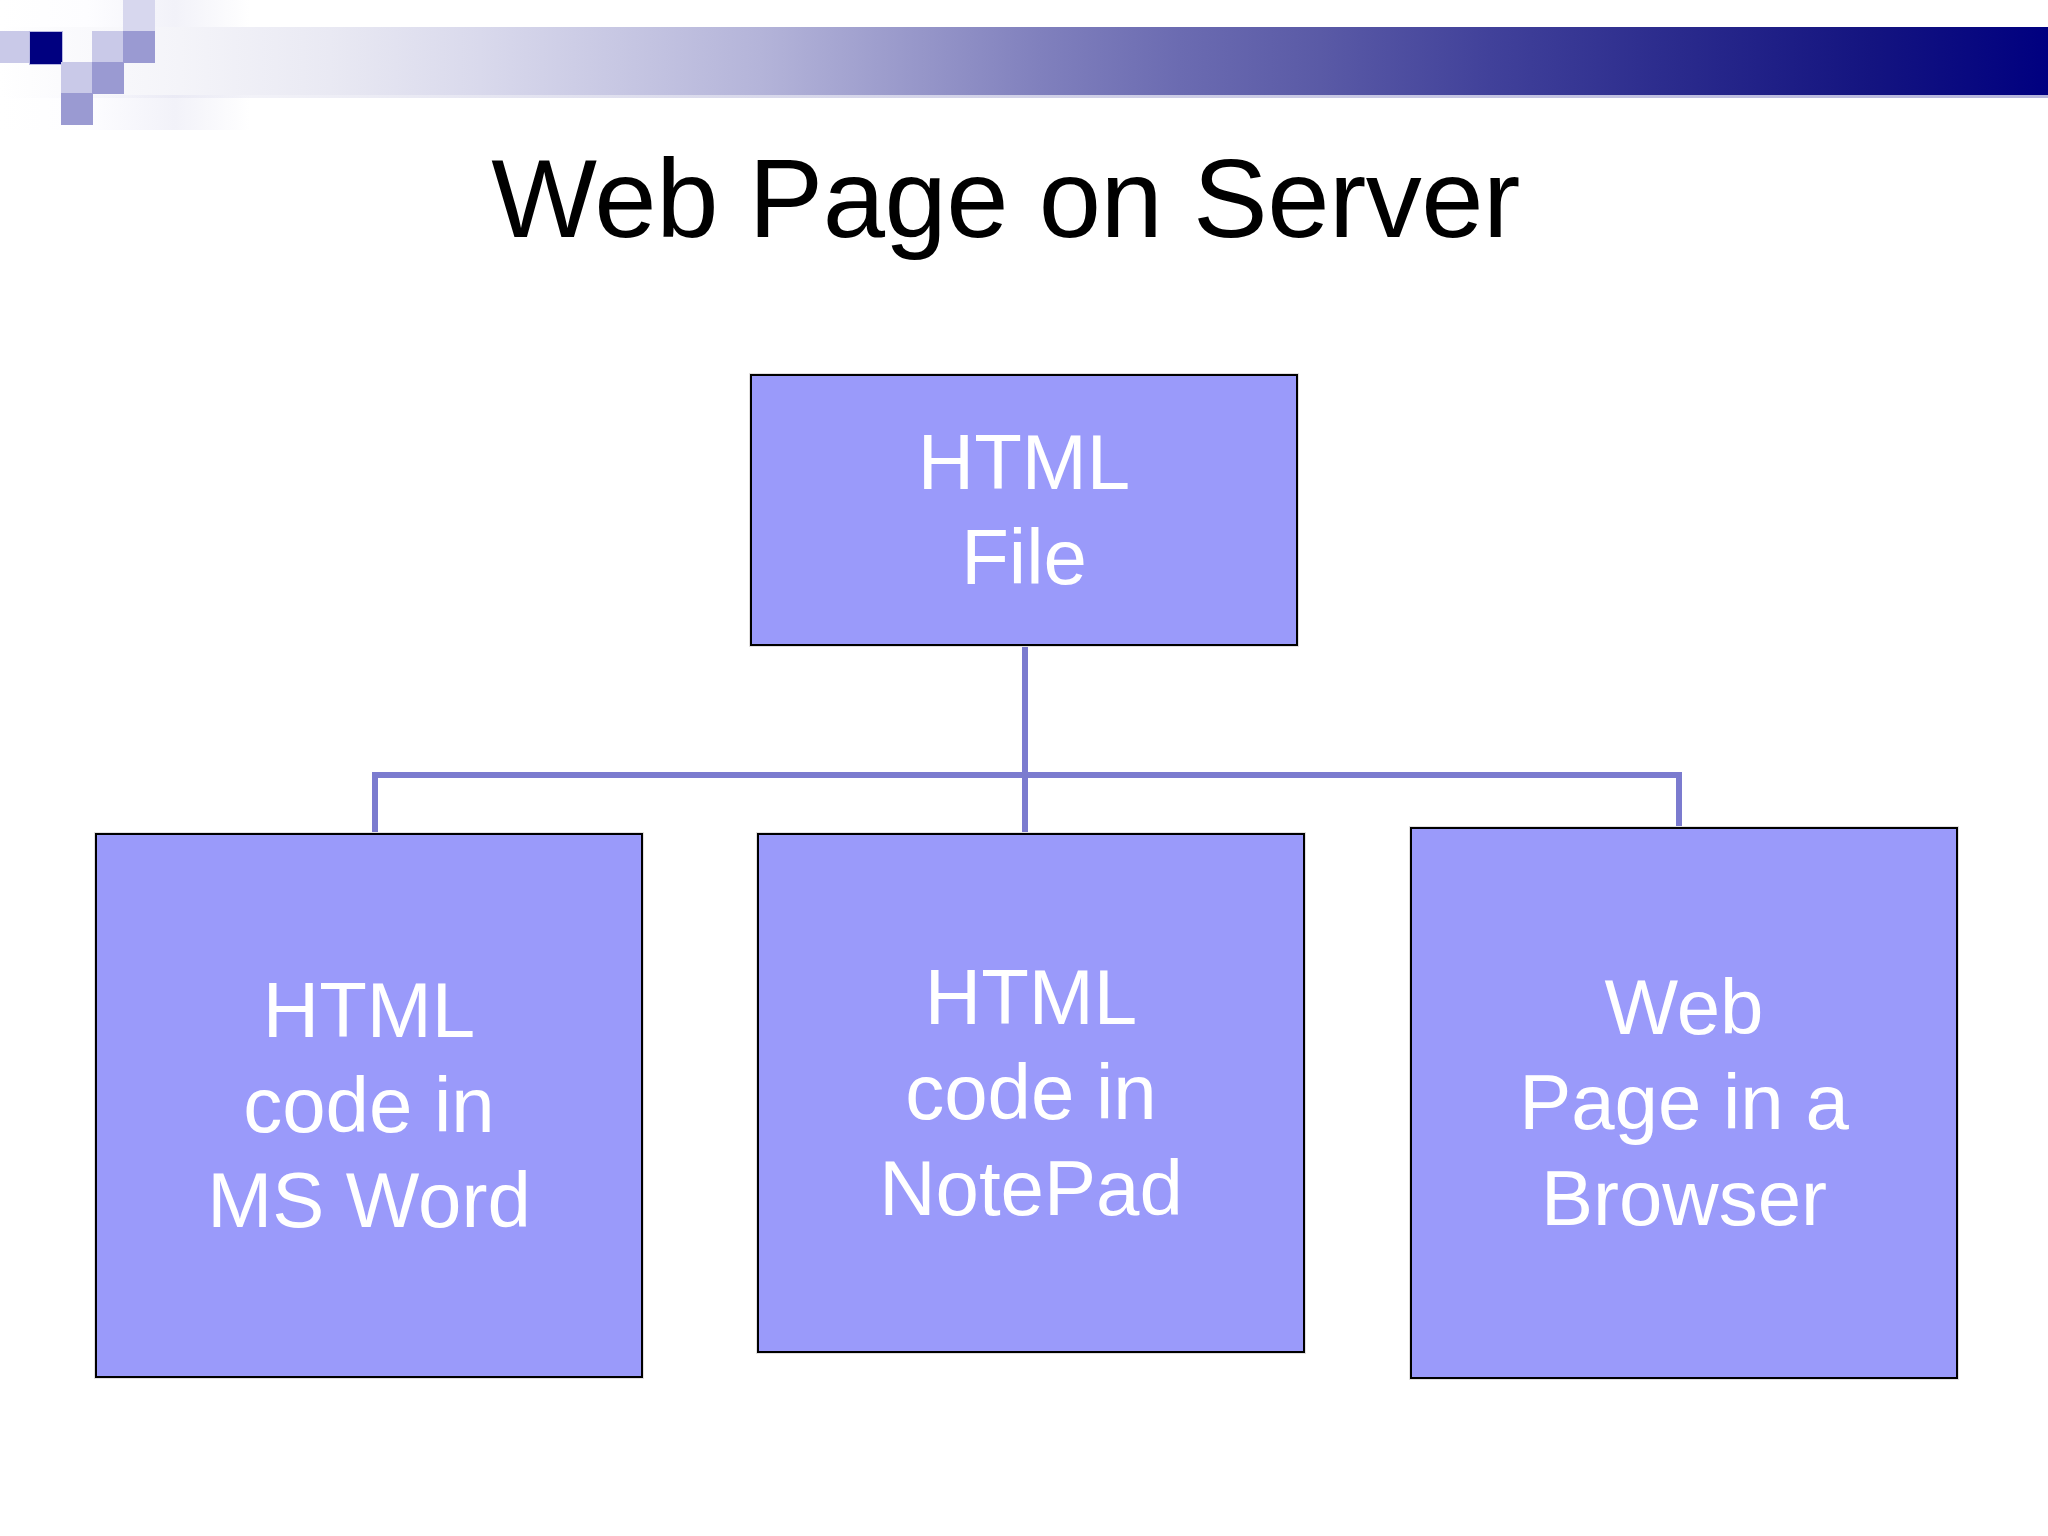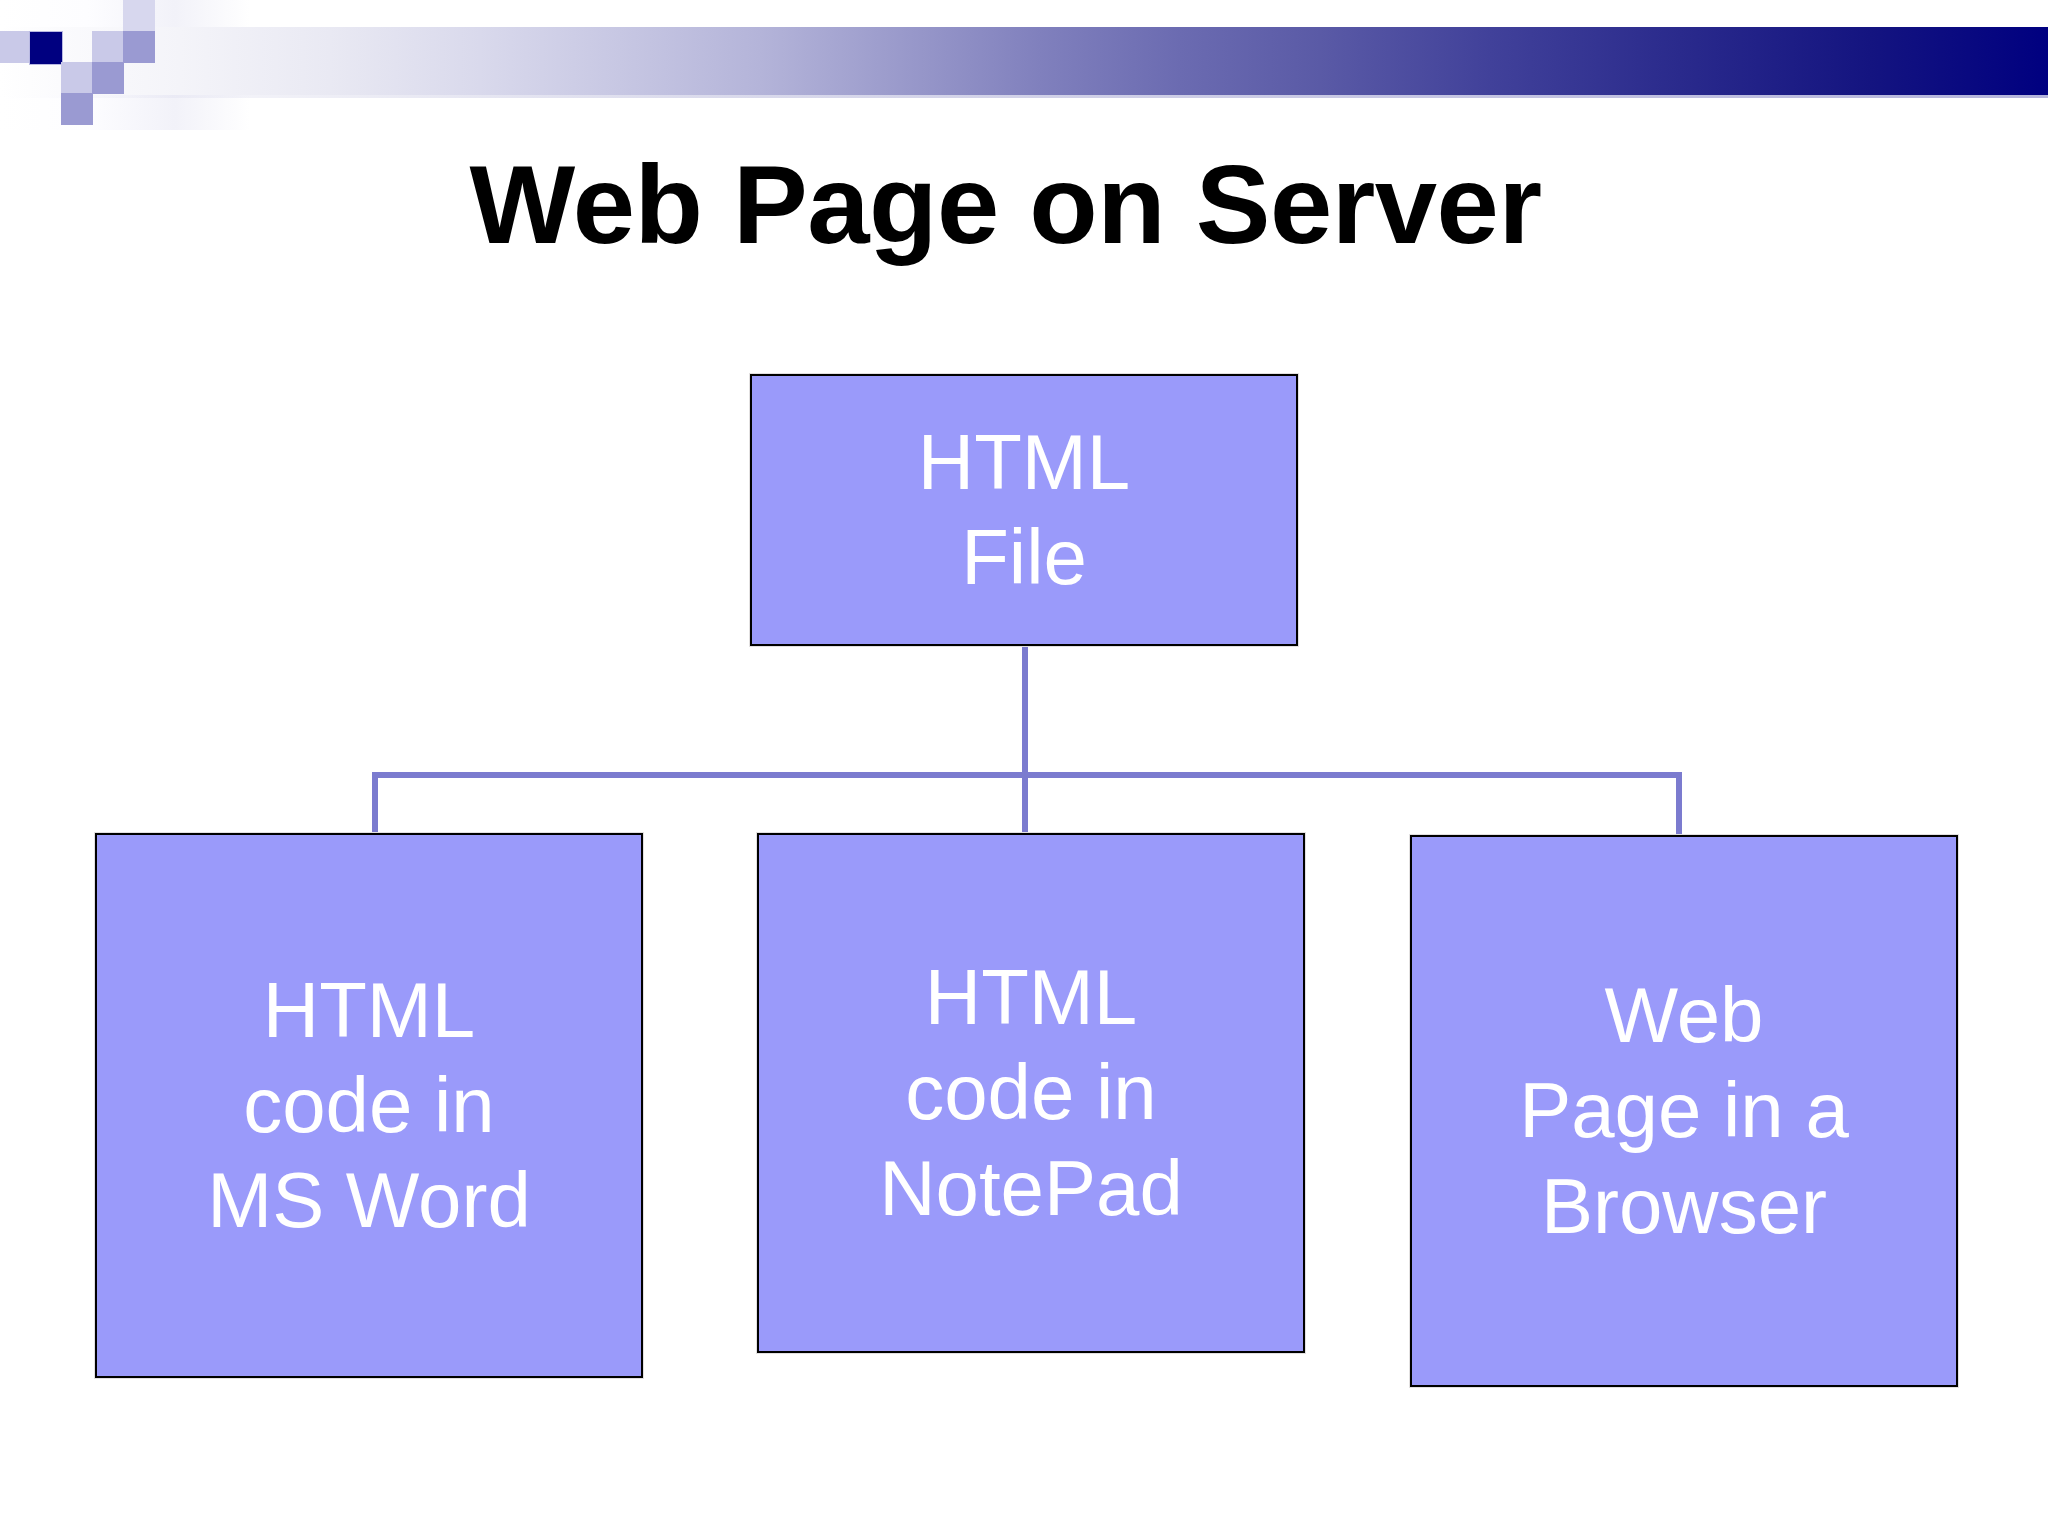--- a/index.html
+++ b/index.html
@@ -72,26 +72,26 @@
     border: 1px solid #b9b9e2;
   }
   .sq-light { background: #c9c9e8; }
   .sq-mid   { background: #9a9ad2; }
   .sq-pale  { background: #d7d7ee; }
 
   
   .slide-title {
     position: absolute;
     left: 0;
-    top: 149px;
+    top: 143px;
     width: 2011px;
     text-align: center;
     color: #000000;
     font-size: 112px;
-    font-weight: 700;
+    font-weight: 400;
     line-height: 1.0;
     letter-spacing: -0.5px;
     white-space: nowrap;
   }
 
   
   .diagram {
     position: absolute;
     left: 0;
     top: 0;
@@ -130,21 +130,20 @@
     left: 757px;
     top: 833px;
     width: 548px;
     height: 520px;
   }
   .node-br {
     left: 1410px;
     top: 827px;
     width: 548px;
     height: 552px;
-    margin-top: 8px;
   }
   .node-label { display: block; white-space: pre-line; }
 
   
   .conn { position: absolute; background: #7b7bcf; }
   .conn-v-top   { left: 1022px; top: 646px;  width: 6px;  height: 132px; }
   .conn-h-main  { left: 372px;  top: 772px;  width: 1310px; height: 6px; }
   .conn-v-left  { left: 372px;  top: 772px;  width: 6px;  height: 66px; }
   .conn-v-mid   { left: 1022px; top: 772px;  width: 6px;  height: 66px; }
   .conn-v-right { left: 1676px; top: 772px;  width: 6px;  height: 66px; }

